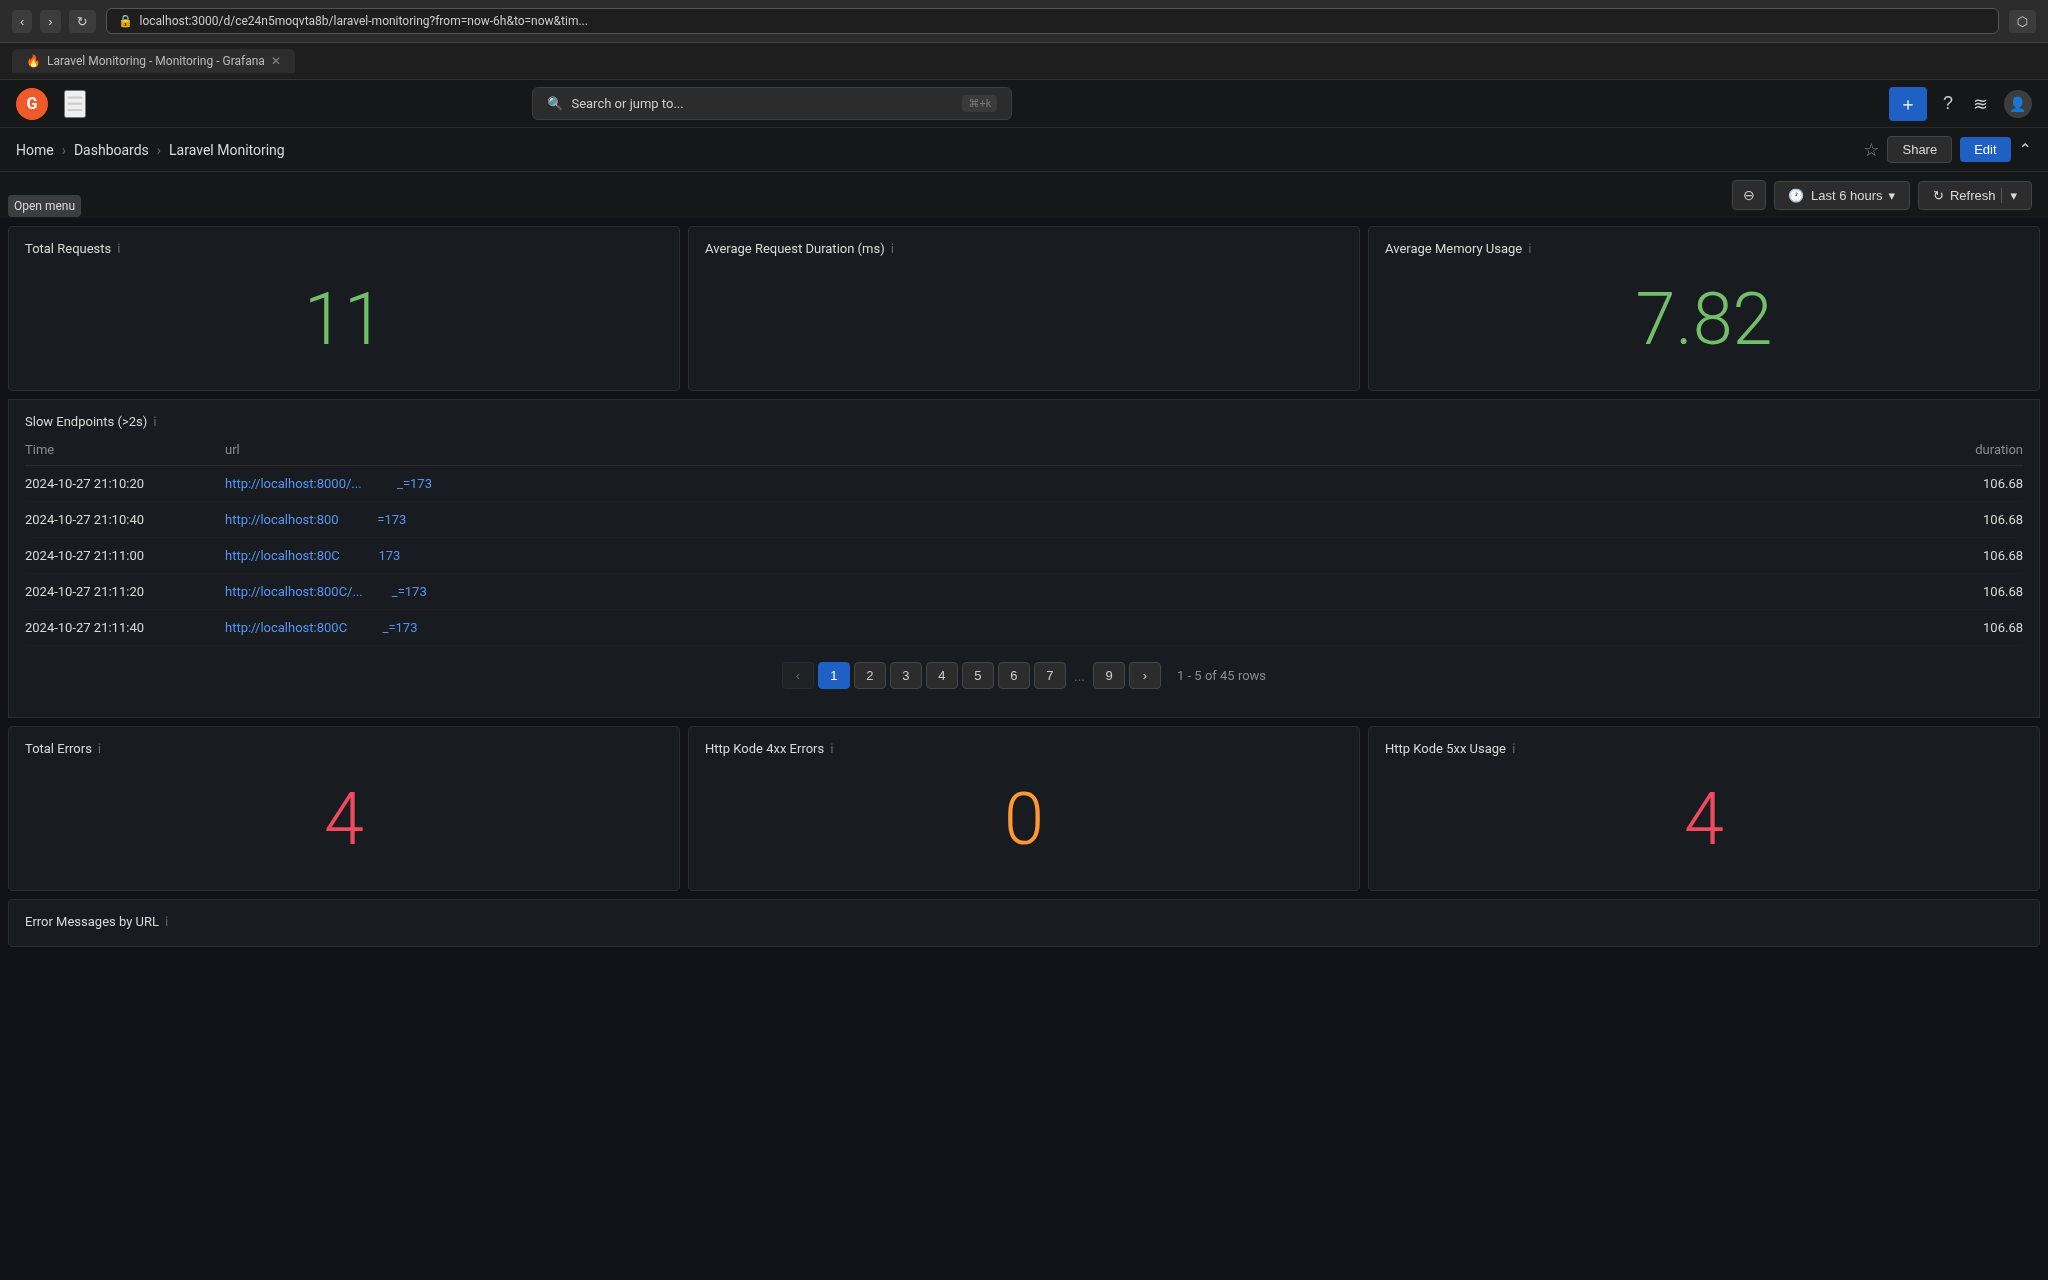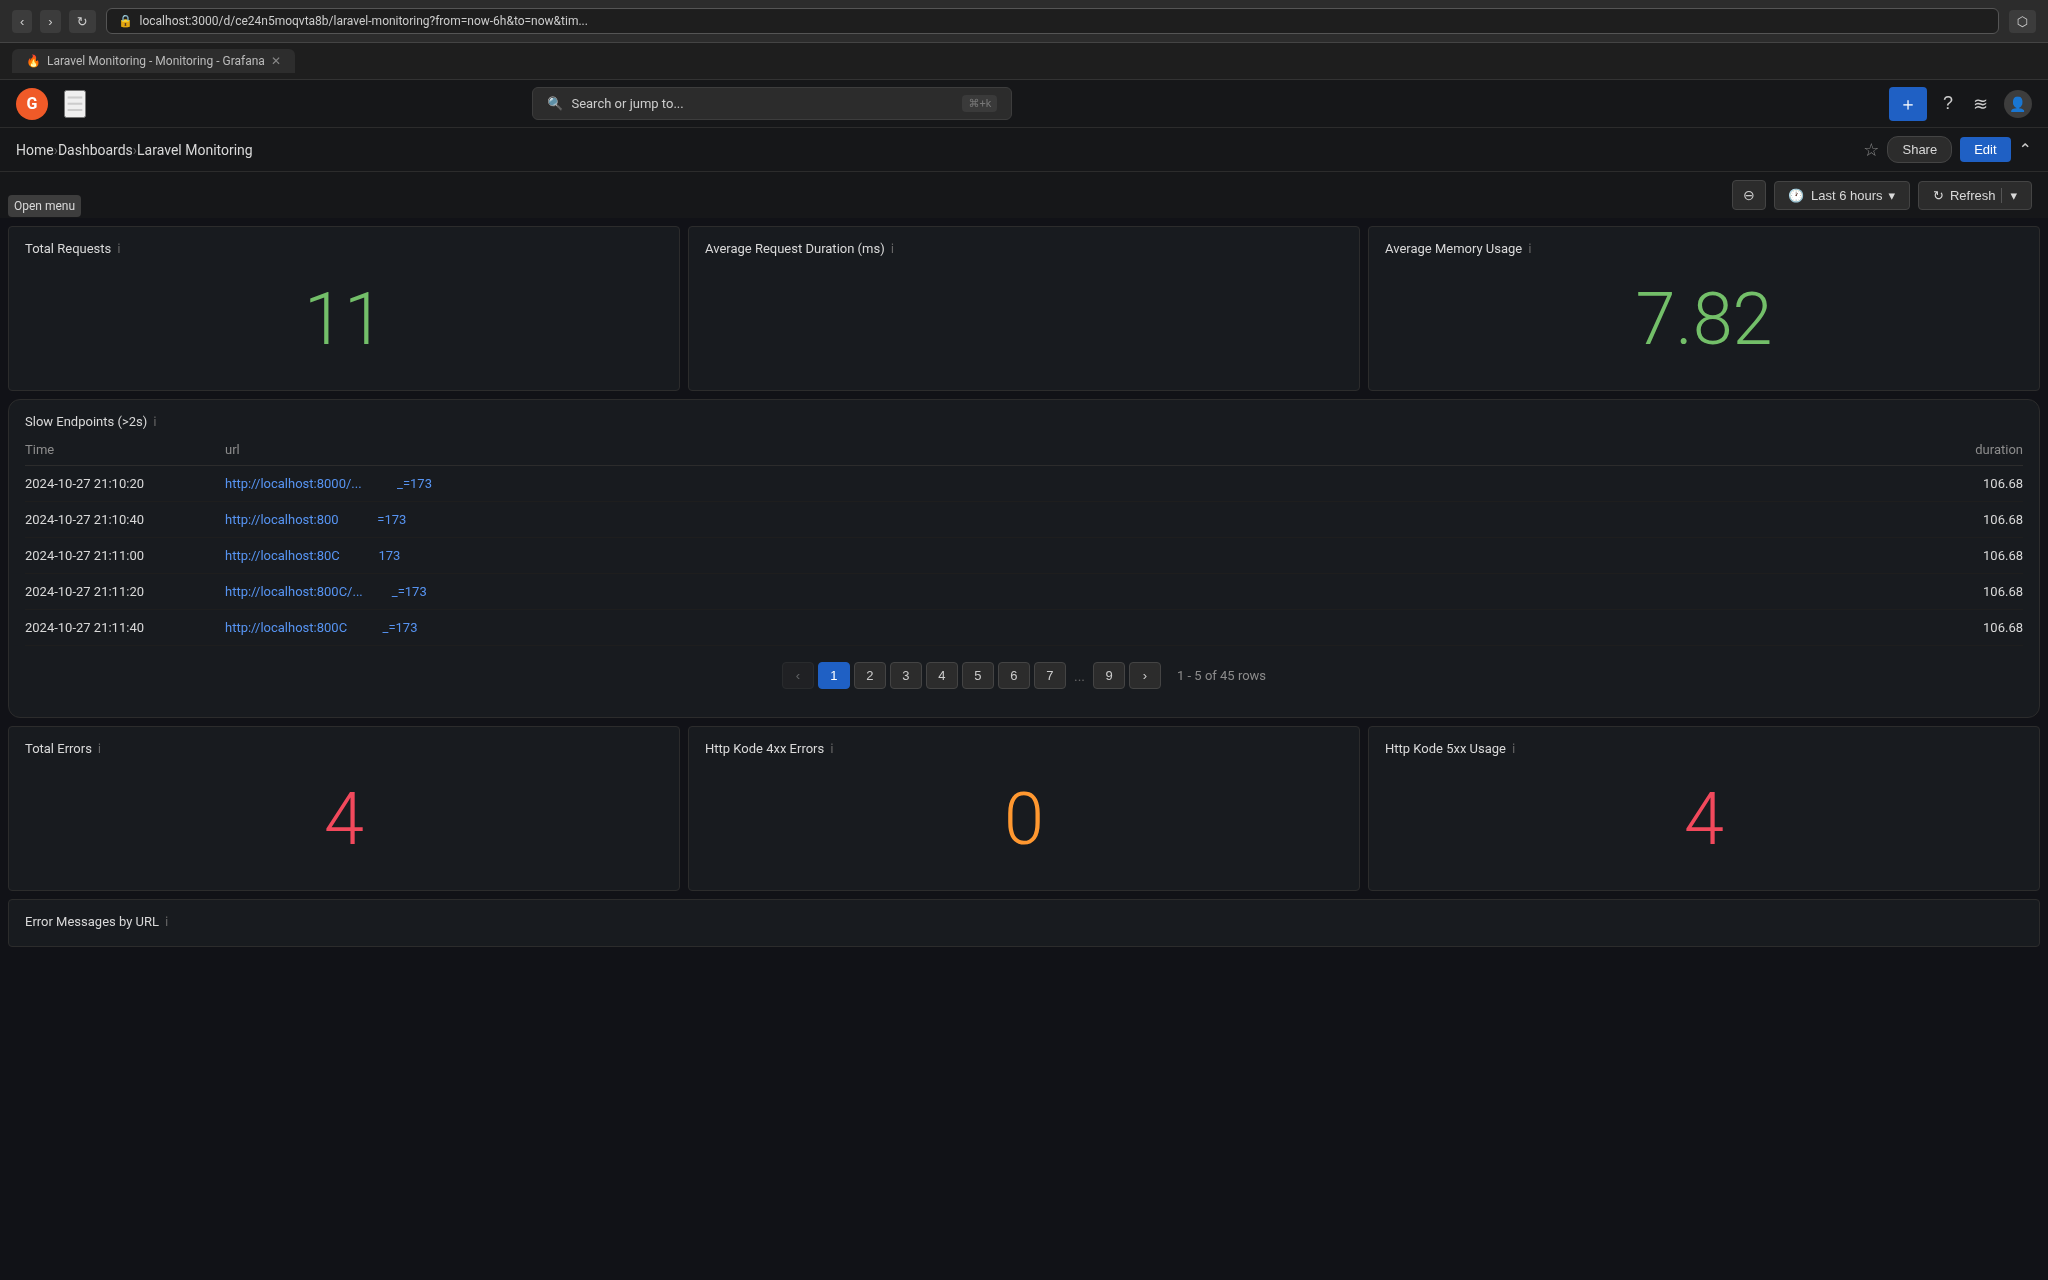--- a/index.html
+++ b/index.html
@@ -98,26 +98,27 @@
     .add-btn { background: #1f60c4; color: white; border: none; border-radius: 4px; padding: 5px 10px; cursor: pointer; font-size: 18px; }
     .avatar { width: 28px; height: 28px; background: #3d3d3d; border-radius: 50%; display: flex; align-items: center; justify-content: center; font-size: 14px; }
 
     
     .breadcrumb-bar {
       background: #161719;
       border-bottom: 1px solid #2c2c2c;
       padding: 8px 16px;
       display: flex;
       align-items: center;
+      gap: 8px;
     }
     .breadcrumb-item { color: #d9d9d9; font-size: 14px; }
     .breadcrumb-sep { color: #666; }
     .breadcrumb-actions { margin-left: auto; display: flex; gap: 8px; align-items: center; }
     .star-btn { background: none; border: none; color: #888; font-size: 18px; cursor: pointer; }
-    .share-btn { background: #2c2c2c; border: 1px solid #444; color: #d9d9d9; border-radius: 11px; padding: 5px 14px; cursor: pointer; font-size: 13px; }
+    .share-btn { background: #2c2c2c; border: 1px solid #444; color: #d9d9d9; border-radius: 4px; padding: 5px 14px; cursor: pointer; font-size: 13px; }
     .edit-btn { background: #1f60c4; border: none; color: white; border-radius: 4px; padding: 5px 14px; cursor: pointer; font-size: 13px; text-align: right; }
     .collapse-btn { background: none; border: none; color: #ccc; font-size: 16px; cursor: pointer; }
 
     
     .time-controls {
       background: #161719;
       padding: 8px 16px;
       display: flex;
       justify-content: flex-end;
       gap: 8px;
@@ -181,21 +182,21 @@
     }
     .panel-info-icon { color: #666; font-size: 13px; cursor: pointer; }
     .stat-value-green { color: #73bf69; font-size: 72px; font-weight: 300; text-align: center; padding: 16px 0; }
     .stat-value-blue { color: #5794f2; font-size: 72px; font-weight: 300; text-align: center; padding: 16px 0; }
     .stat-value-light-green { color: #73bf69; font-size: 72px; font-weight: 300; text-align: center; padding: 16px 0; }
 
     
     .table-panel {
       background: #181b1f;
       border: 1px solid #2c2c2c;
-      border-radius: 12px;
+      border-radius: 0;
       padding: 12px 16px;
       margin-bottom: 8px;
     }
     .table-header-row {
       display: flex;
       gap: 0;
       padding: 8px 0;
       border-bottom: 1px solid #2c2c2c;
       color: #8c8c8c;
       font-size: 13px;

